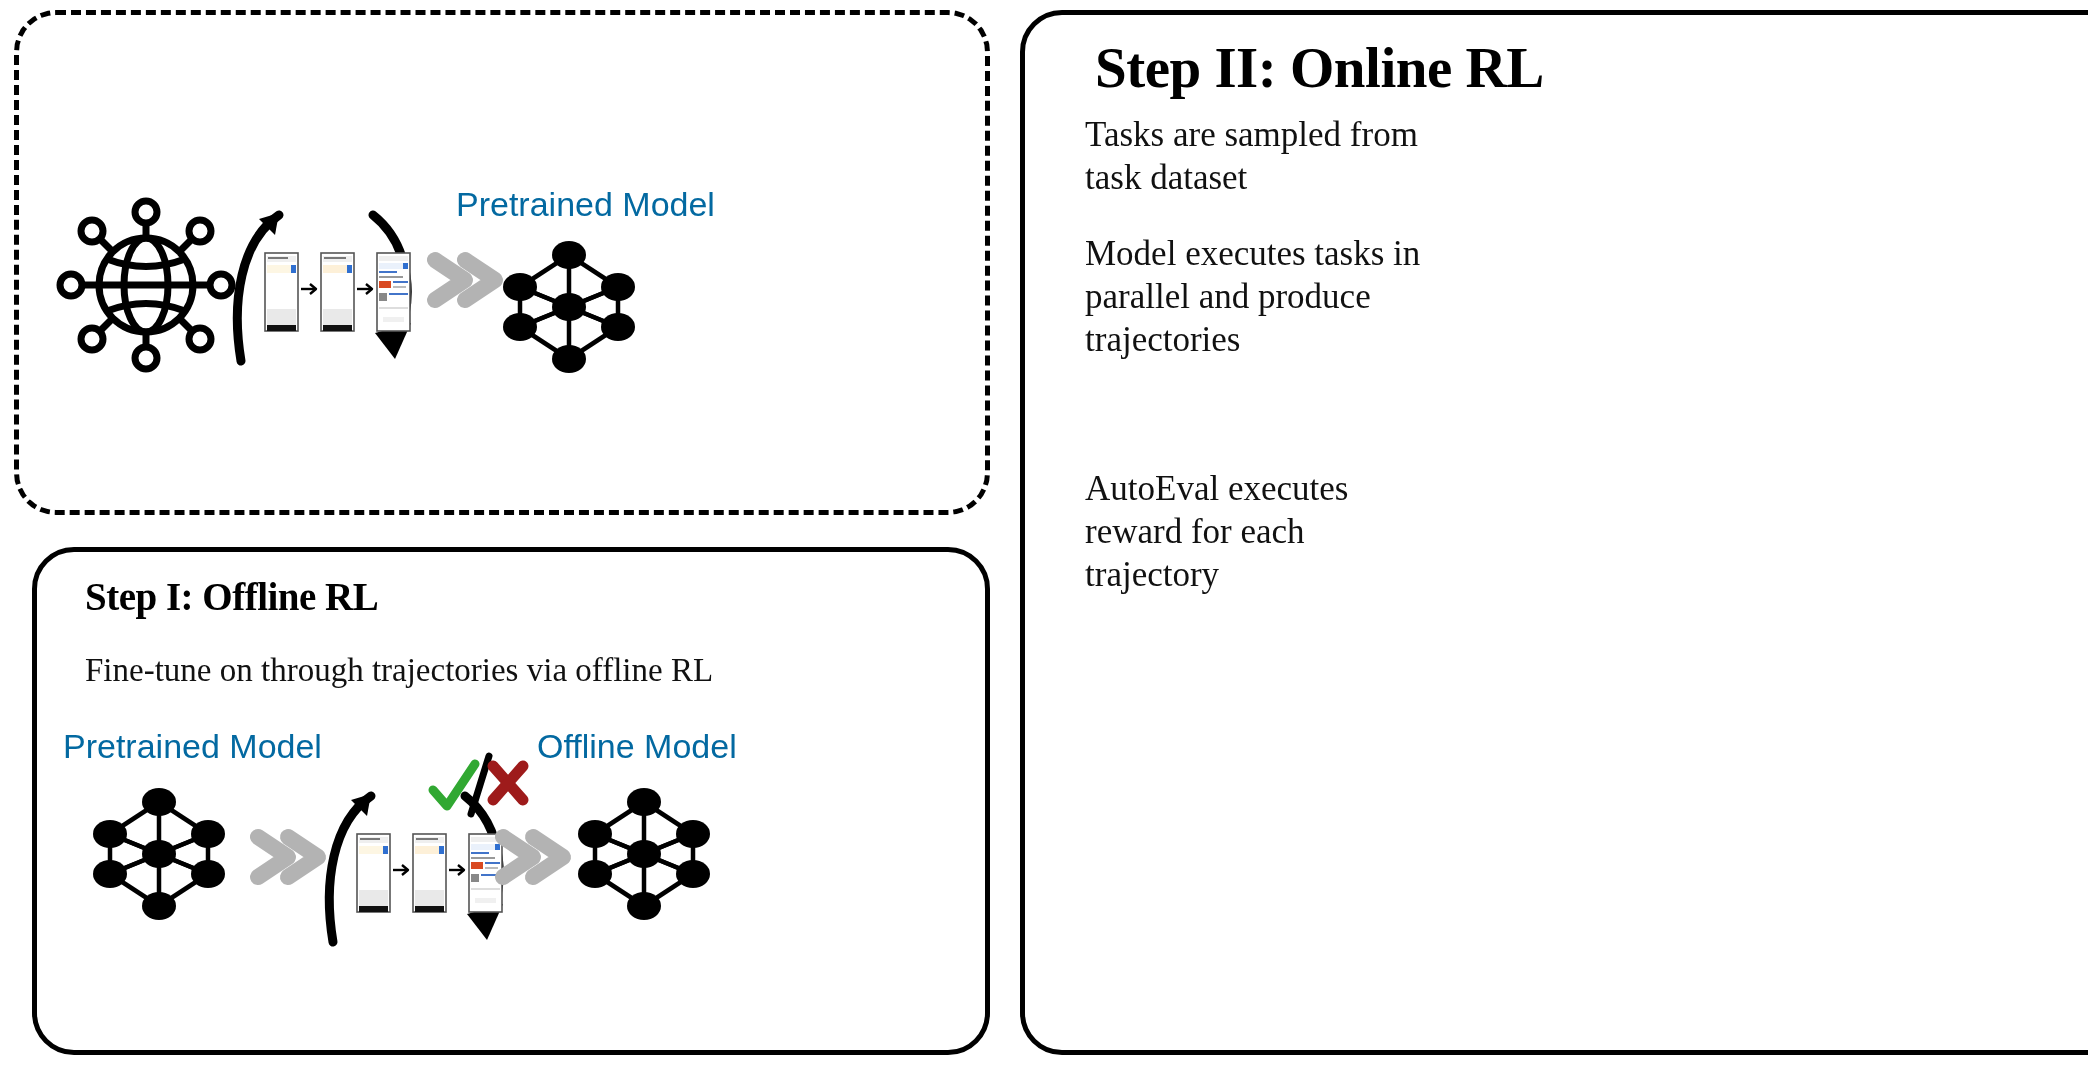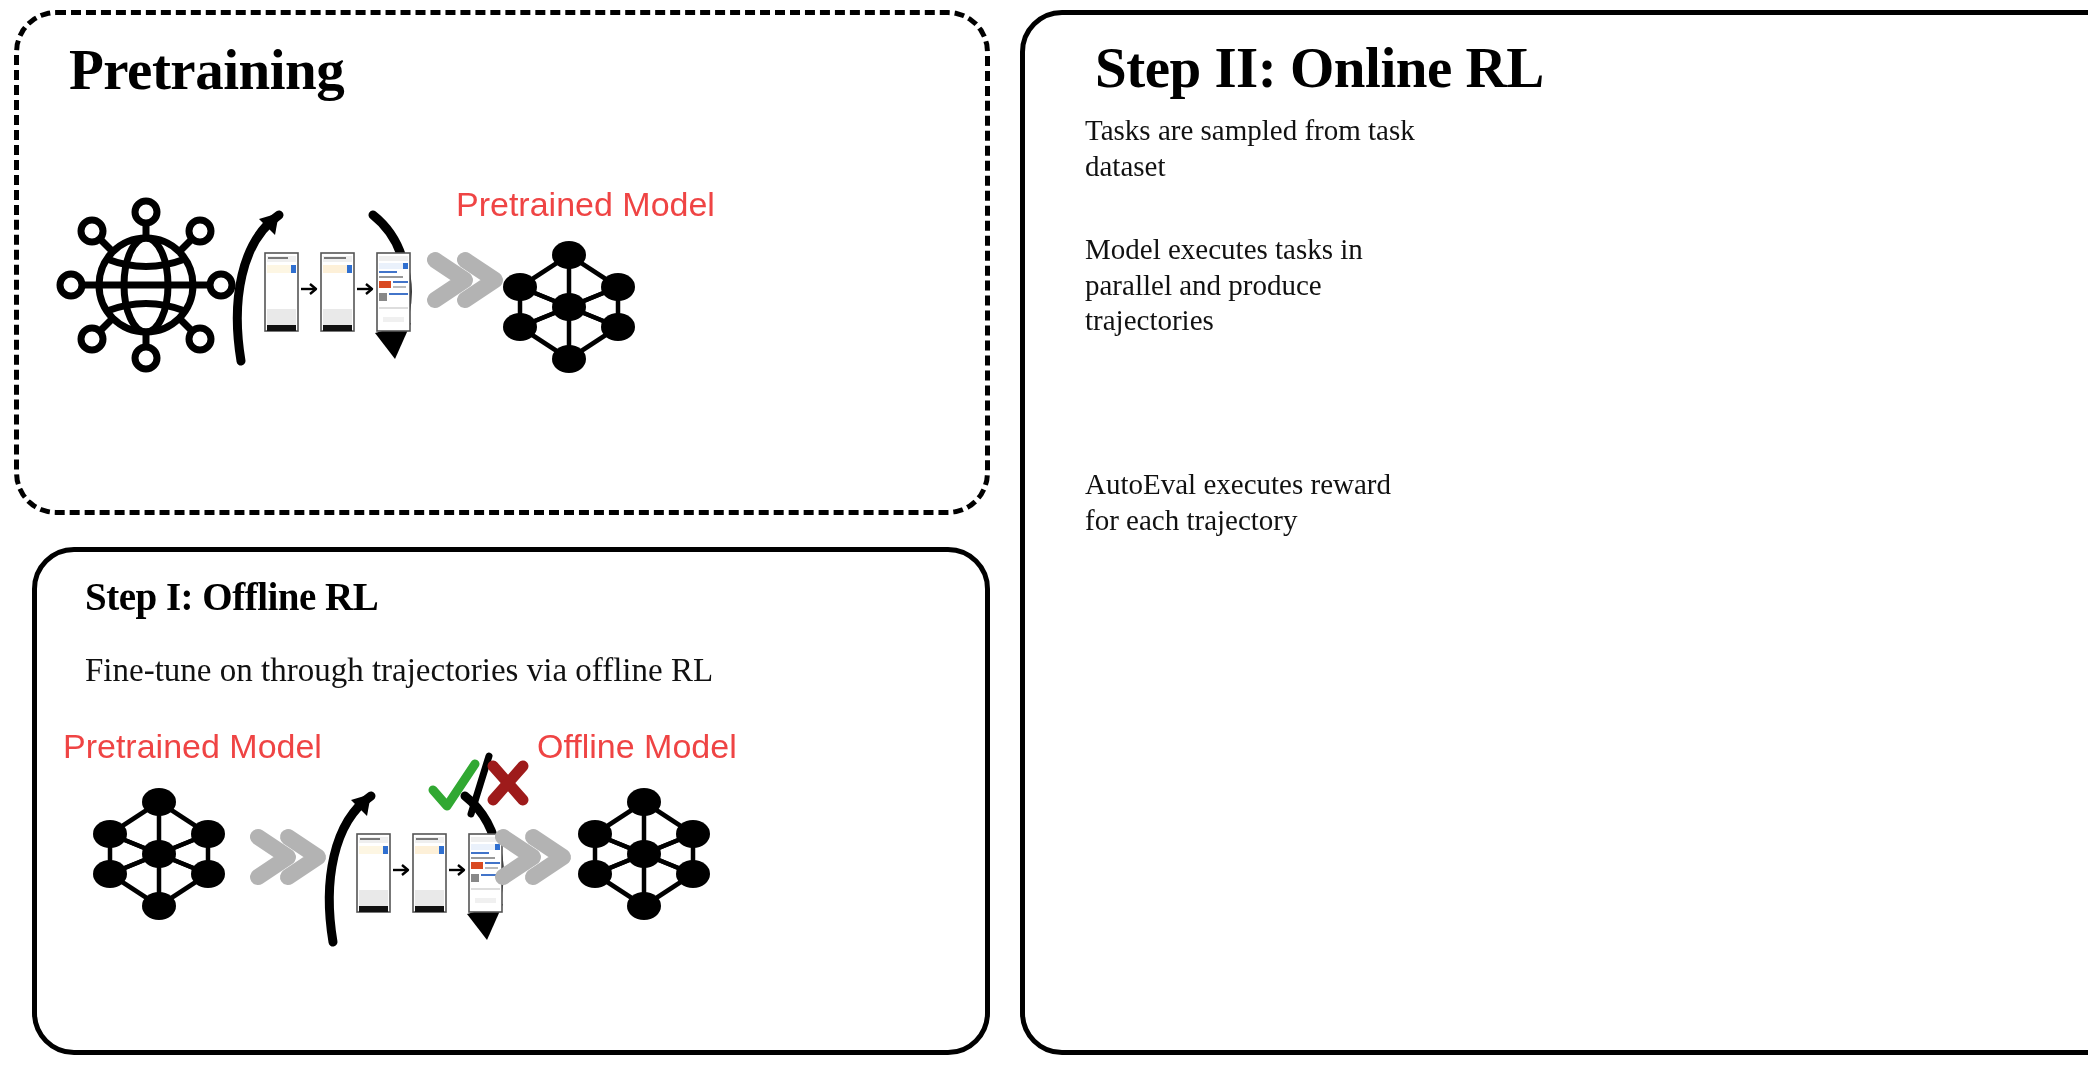--- a/index.html
+++ b/index.html
@@ -61,52 +61,51 @@
     line-height: 1.23;
     color: #111;
   }
   .b-pretraining { left: 52px; top: 98px; width: 680px; }
   .b-offline     { left: 48px; top: 98px; width: 700px; }
 
   
   .step2-text {
     position: absolute;
     font-family: "Liberation Serif", serif;
-    font-size: 29px;
+    font-size: 35px;
     line-height: 1.23;
     color: #111;
     width: 340px;
   }
   .s2t-1 { left: 60px; top: 98px; }
   .s2t-2 { left: 60px; top: 217px; }
   .s2t-3 { left: 60px; top: 452px; }
   .s2t-4 { left: 60px; top: 605px; }
 
   
   .sans-label {
     position: absolute;
     font-family: "Liberation Sans", sans-serif;
     font-size: 34px;
-    color: #ef4444;
+    color: #0369a1;
     white-space: nowrap;
   }
 
   
   .fig { position: absolute; }
 
   
   svg { display: block; overflow: visible; }
 </style>
 </head>
 <body>
 
 <div class="canvas">
 
   <div class="panel panel-pretraining">
-    <div class="panel-title t-pretraining">Pretraining</div>
 
     <div class="fig" style="left:42px; top:185px;">
       <svg width="170" height="165" viewBox="0 0 170 165">
         <g stroke="#000" stroke-width="7" fill="none">
           <ellipse cx="85" cy="85" rx="47" ry="47"></ellipse>
           <ellipse cx="85" cy="85" rx="22" ry="47"></ellipse>
           <line x1="38" y1="85" x2="132" y2="85"></line>
           <path d="M46 59 Q85 74 124 59"></path>
           <path d="M46 111 Q85 96 124 111"></path>
 

